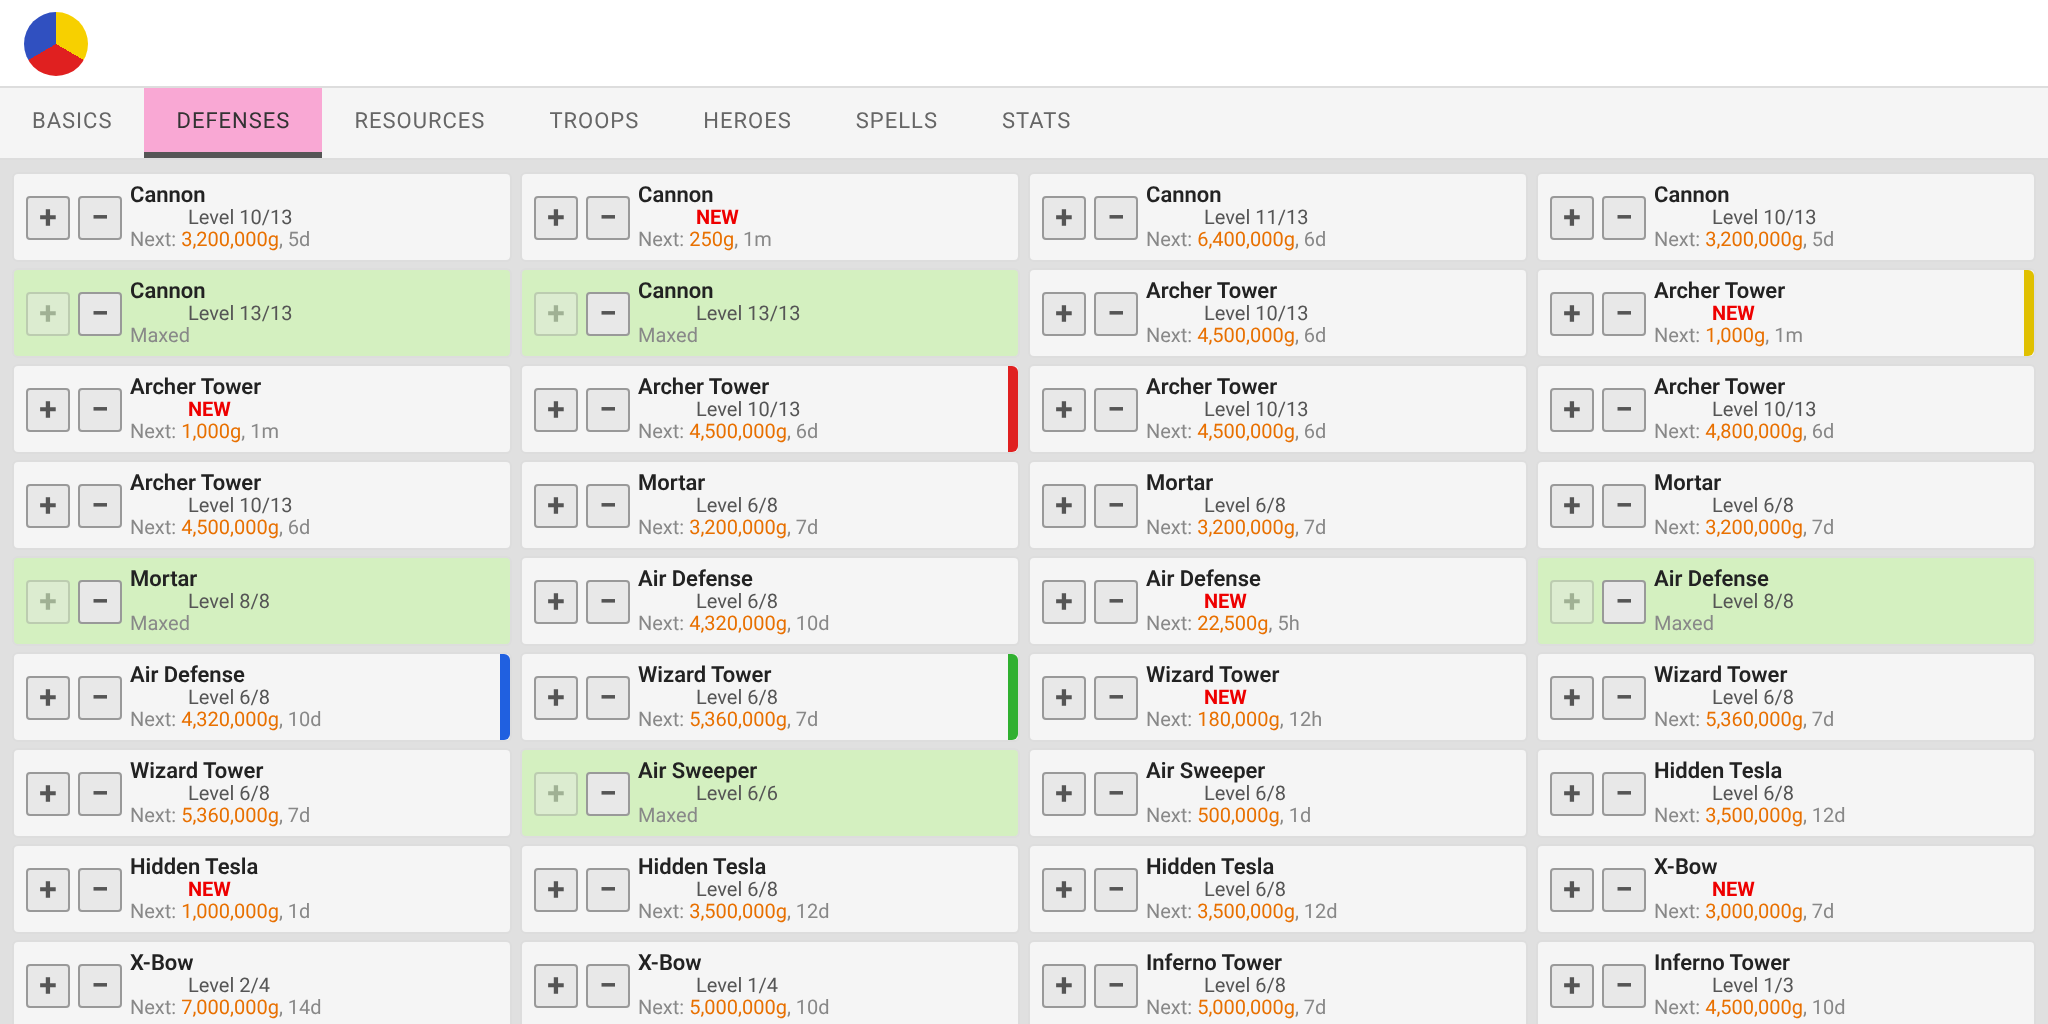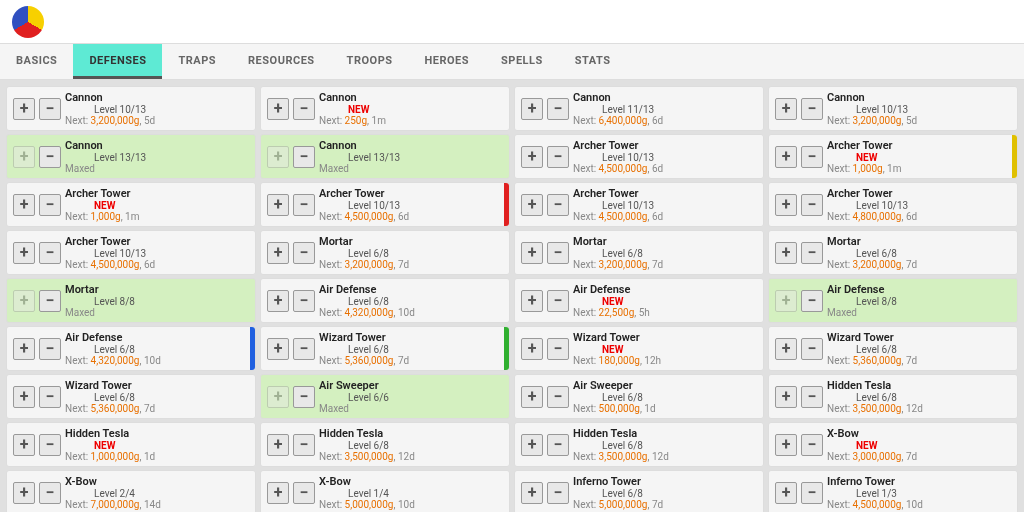--- a/index.html
+++ b/index.html
@@ -30,31 +30,31 @@
       background: #f5f5f5;
       display: flex;
       border-bottom: 1px solid #ddd;
       height: 36px;
     }
     .nav-tab {
       padding: 0 16px;
       display: flex;
       align-items: center;
       font-size: 11px;
-      font-weight: 700;
+      font-weight: 400;
       color: #666;
       cursor: pointer;
       border-bottom: 3px solid transparent;
       text-transform: uppercase;
       letter-spacing: 0.5px;
     }
     .nav-tab.active {
       color: #333;
       border-bottom: 3px solid #555;
-      background: #5eead4;
+      background: #f9a8d4;
     }
 
     
     .main-content {
       background: #e0e0e0;
       padding: 6px;
       display: grid;
       grid-template-columns: repeat(4, 1fr);
       gap: 4px;
       overflow: hidden;
@@ -120,21 +120,20 @@
   </div>
   <div class="header-right">
     <span class="village-label"></span>
     <span class="menu-icon"></span>
   </div>
 </div>
 
 <div class="nav-bar">
   <div class="nav-tab">BASICS</div>
   <div class="nav-tab active">DEFENSES</div>
-  <div class="nav-tab">TRAPS</div>
   <div class="nav-tab">RESOURCES</div>
   <div class="nav-tab">TROOPS</div>
   <div class="nav-tab">HEROES</div>
   <div class="nav-tab">SPELLS</div>
   <div class="nav-tab">STATS</div>
 </div>
 
 <div class="main-content" id="main-content">
 <div class="column">
       <div class="card">

